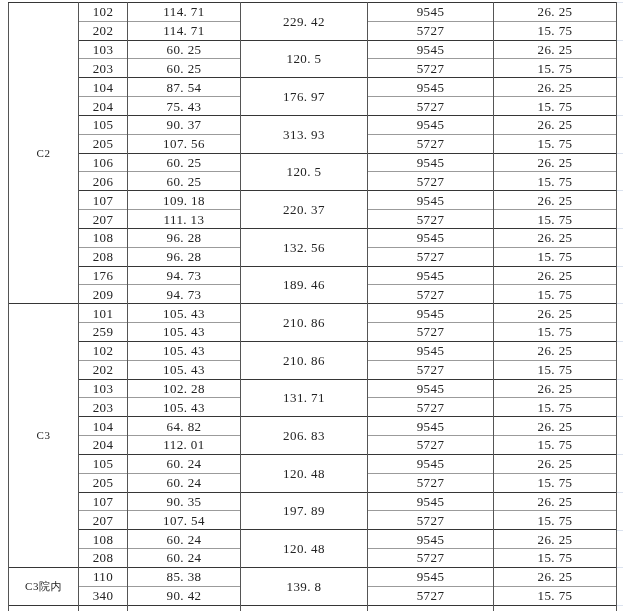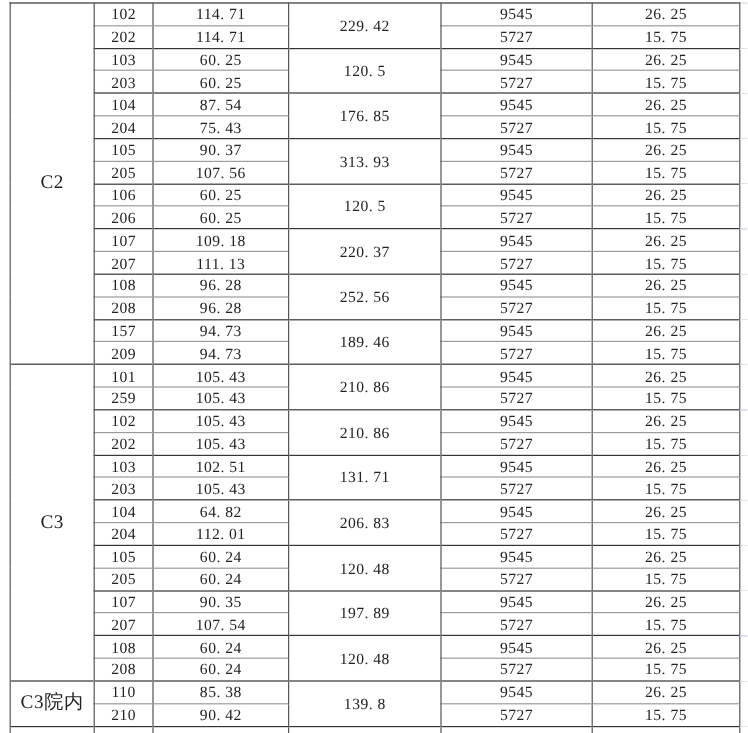--- a/index.html
+++ b/index.html
@@ -32,21 +32,21 @@
     border-top:1px solid var(--border-pair);
     text-align:center;vertical-align:middle;
     font-size:13px;line-height:1;
     overflow:hidden;white-space:nowrap;
     color:var(--text);
   }
   table.area-table tr.group-start td{
     border-top:1px solid var(--border-group);
   }
   table.area-table td.num{letter-spacing:0.4px;}
-  table.area-table td.label{font-size:16px;letter-spacing:0.5px;}
+  table.area-table td.label{font-size:11px;letter-spacing:0.5px;}
   table.area-table tr.partial td{height:12px;}
   .gridstrip{
     position:absolute;left:617px;top:2px;width:6px;height:608px;
     background:repeating-linear-gradient(
       to bottom,
       var(--grid-blue) 0px, var(--grid-blue) 1px,
       transparent 1px, transparent 37.68px
     );
   }
 </style>
@@ -87,21 +87,21 @@
         </tr>
         <tr>
           <td class="num">203</td>
           <td class="num">60. 25</td>
           <td class="num">5727</td>
           <td class="num">15. 75</td>
         </tr>
         <tr class="group-start">
           <td class="num">104</td>
           <td class="num">87. 54</td>
-          <td class="num" rowspan="2">176. 85</td>
+          <td class="num" rowspan="2">176. 97</td>
           <td class="num">9545</td>
           <td class="num">26. 25</td>
         </tr>
         <tr>
           <td class="num">204</td>
           <td class="num">75. 43</td>
           <td class="num">5727</td>
           <td class="num">15. 75</td>
         </tr>
         <tr class="group-start">
@@ -139,32 +139,32 @@
         </tr>
         <tr>
           <td class="num">207</td>
           <td class="num">111. 13</td>
           <td class="num">5727</td>
           <td class="num">15. 75</td>
         </tr>
         <tr class="group-start">
           <td class="num">108</td>
           <td class="num">96. 28</td>
-          <td class="num" rowspan="2">252. 56</td>
+          <td class="num" rowspan="2">132. 56</td>
           <td class="num">9545</td>
           <td class="num">26. 25</td>
         </tr>
         <tr>
           <td class="num">208</td>
           <td class="num">96. 28</td>
           <td class="num">5727</td>
           <td class="num">15. 75</td>
         </tr>
         <tr class="group-start">
-          <td class="num">157</td>
+          <td class="num">176</td>
           <td class="num">94. 73</td>
           <td class="num" rowspan="2">189. 46</td>
           <td class="num">9545</td>
           <td class="num">26. 25</td>
         </tr>
         <tr>
           <td class="num">209</td>
           <td class="num">94. 73</td>
           <td class="num">5727</td>
           <td class="num">15. 75</td>
@@ -191,21 +191,21 @@
           <td class="num">26. 25</td>
         </tr>
         <tr>
           <td class="num">202</td>
           <td class="num">105. 43</td>
           <td class="num">5727</td>
           <td class="num">15. 75</td>
         </tr>
         <tr class="group-start">
           <td class="num">103</td>
-          <td class="num">102. 51</td>
+          <td class="num">102. 28</td>
           <td class="num" rowspan="2">131. 71</td>
           <td class="num">9545</td>
           <td class="num">26. 25</td>
         </tr>
         <tr>
           <td class="num">203</td>
           <td class="num">105. 43</td>
           <td class="num">5727</td>
           <td class="num">15. 75</td>
         </tr>
@@ -263,21 +263,21 @@
         </tr>
         <tr class="group-start">
           <td class="label" rowspan="2">C3院内</td>
           <td class="num">110</td>
           <td class="num">85. 38</td>
           <td class="num" rowspan="2">139. 8</td>
           <td class="num">9545</td>
           <td class="num">26. 25</td>
         </tr>
         <tr>
-          <td class="num">210</td>
+          <td class="num">340</td>
           <td class="num">90. 42</td>
           <td class="num">5727</td>
           <td class="num">15. 75</td>
         </tr>
         <tr class="group-start partial">
           <td></td>
           <td></td>
           <td></td>
           <td></td>
           <td></td>

